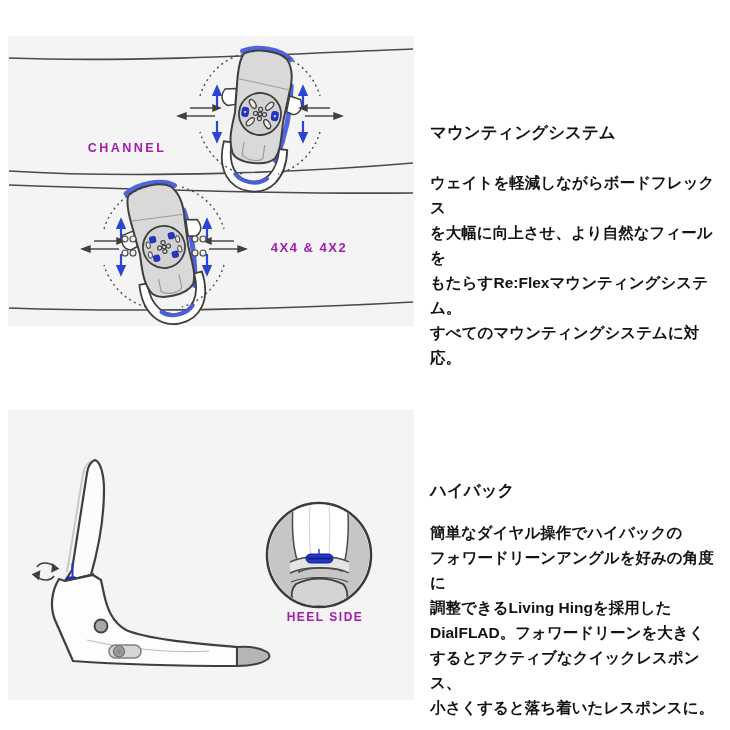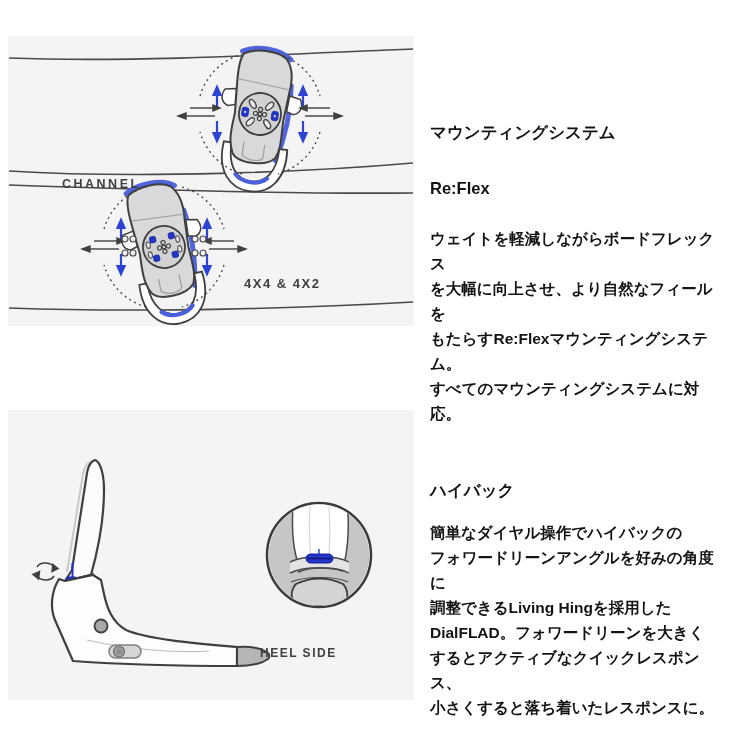--- a/index.html
+++ b/index.html
@@ -2,21 +2,21 @@
 <html><head>
 <meta charset="utf-8">
 <style>
   html,body{margin:0;padding:0;background:#ffffff;}
   .page{position:relative;width:730px;height:730px;background:#ffffff;overflow:hidden;
         font-family:"Liberation Sans","DejaVu Sans",sans-serif;}
   .panel{position:absolute;left:8px;width:406px;height:290px;background:#f4f4f4;}
   .panel-top{top:36px;}
   .panel-bottom{top:410px;}
   .panel svg{position:absolute;left:0;top:0;}
-  .diagram-label{position:absolute;color:#404040;font-weight:600;width:130px;margin-top:36px;}
+  .diagram-label{position:absolute;color:#a21caf;font-weight:600;text-align:center;width:130px;}
   .label-channel{left:54px;top:105px;font-size:12.5px;letter-spacing:2.5px;}
   .label-4x4{left:236px;top:204px;font-size:13px;letter-spacing:1.5px;}
   .label-heelside{left:252px;top:200px;font-size:12px;letter-spacing:1.5px;}
   .text-col{position:absolute;left:430px;width:296px;color:#131313;}
   .text-top{top:90px;}
   .text-bottom{top:448px;}
   .jp-title{font-size:16.5px;font-weight:bold;line-height:28px;margin-top:28px;}
   .jp-body{font-size:15.5px;font-weight:bold;line-height:25px;white-space:pre-line;margin-top:24px;}
   .text-bottom .jp-body{margin-top:16px;}
 </style>
@@ -139,21 +139,20 @@
             <circle cx="39" cy="6" r="3"></circle>
         </g>
       </g>
     </svg>
     <span class="diagram-label label-channel">CHANNEL</span>
     <span class="diagram-label label-4x4">4X4 &amp; 4X2</span>
   </section>
 
   <section class="text-col text-top">
     <div class="jp-title">マウンティングシステム</div>
-    <div class="jp-title">Re:Flex</div>
     <div class="jp-body">ウェイトを軽減しながらボードフレックス
 を大幅に向上させ、より自然なフィールを
 もたらすRe:Flexマウンティングシステム。
 すべてのマウンティングシステムに対応。</div>
   </section>
 
   <section class="panel panel-bottom">
     <svg width="406" height="290" viewBox="0 0 404 290">
       <defs>
         <clipPath id="dclip">

